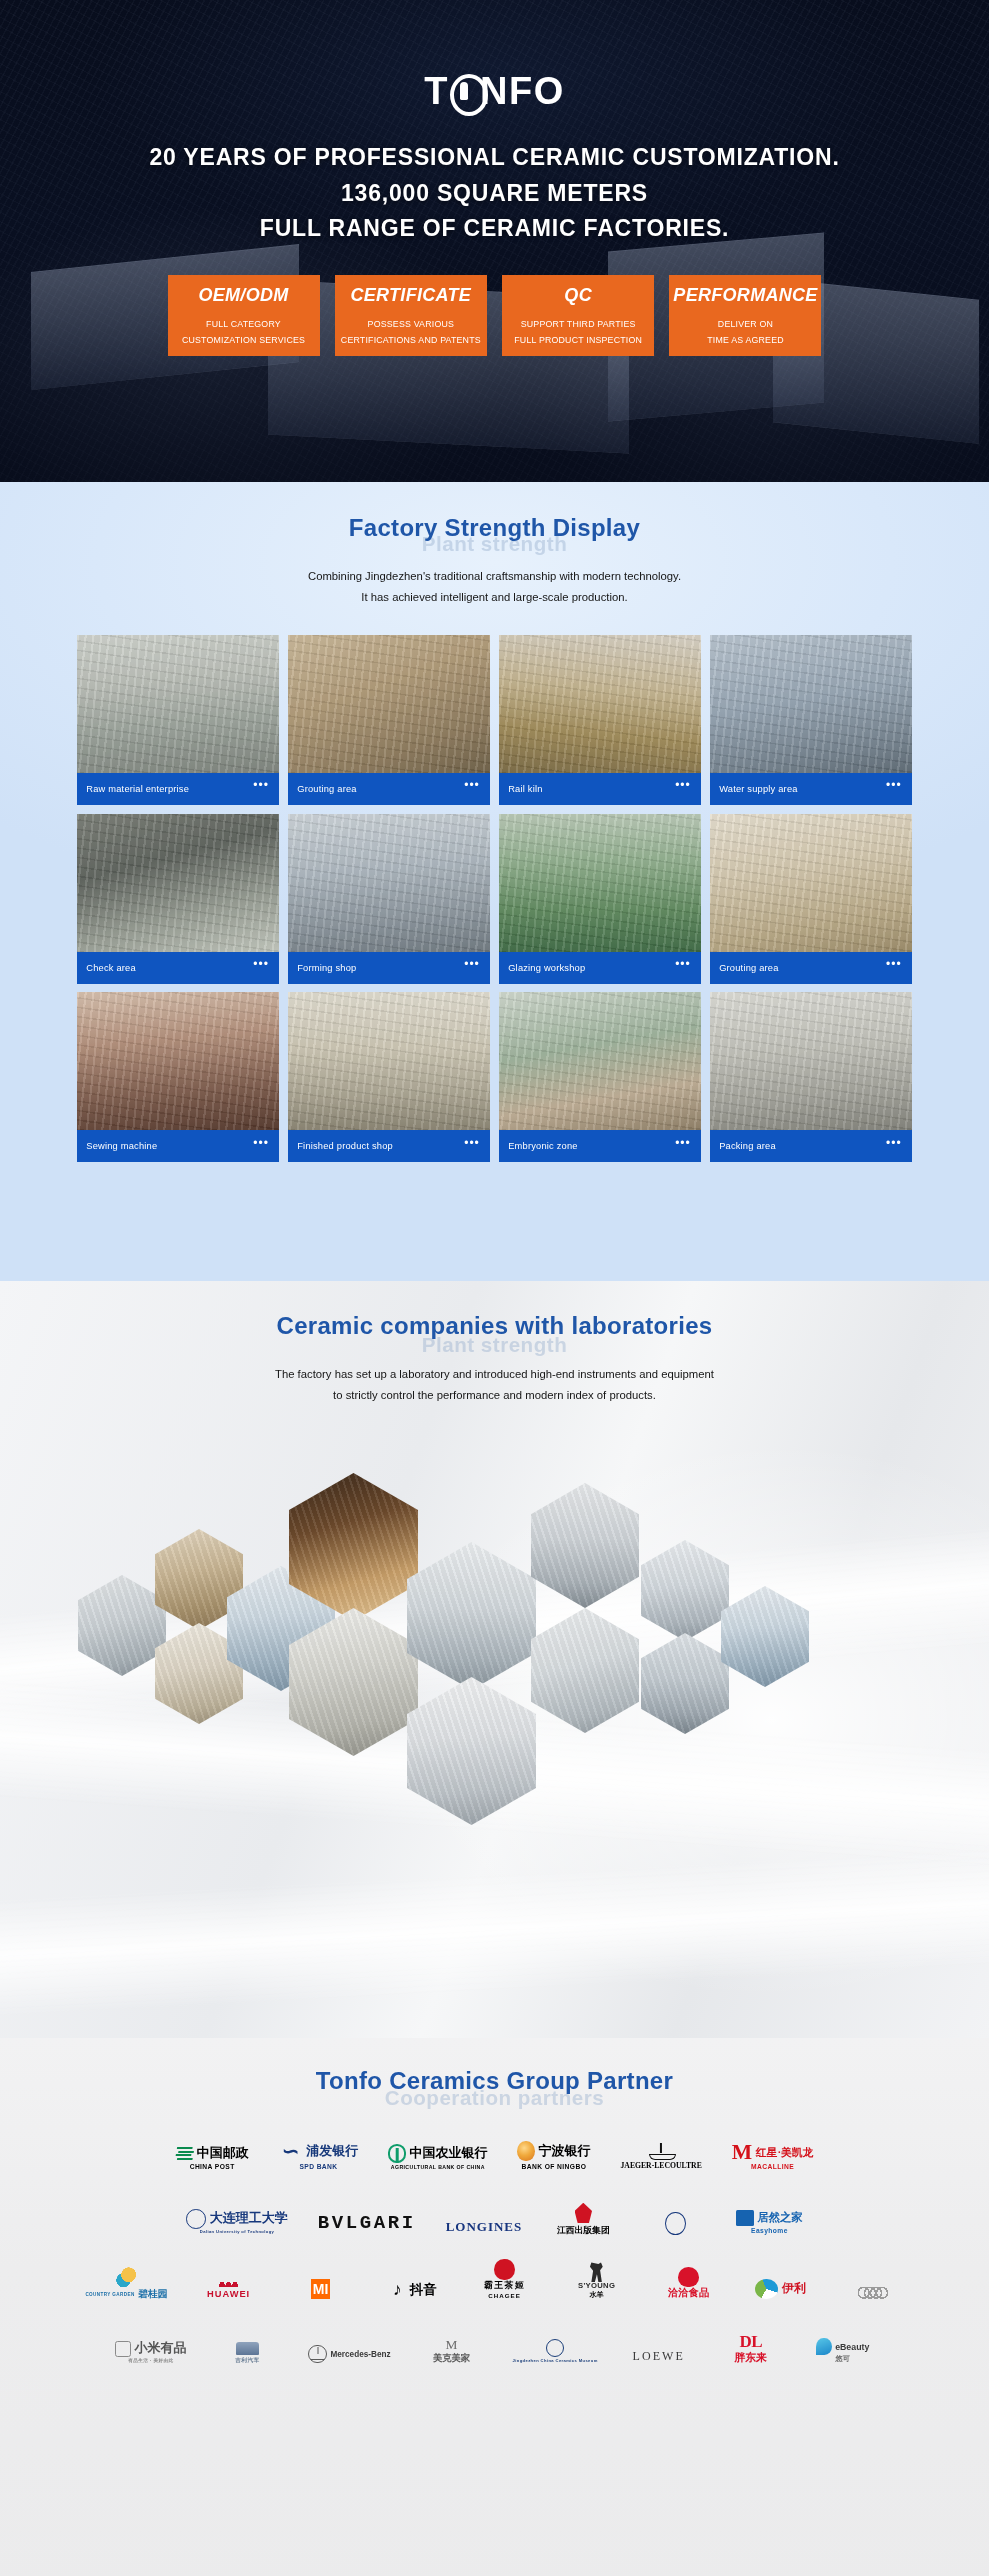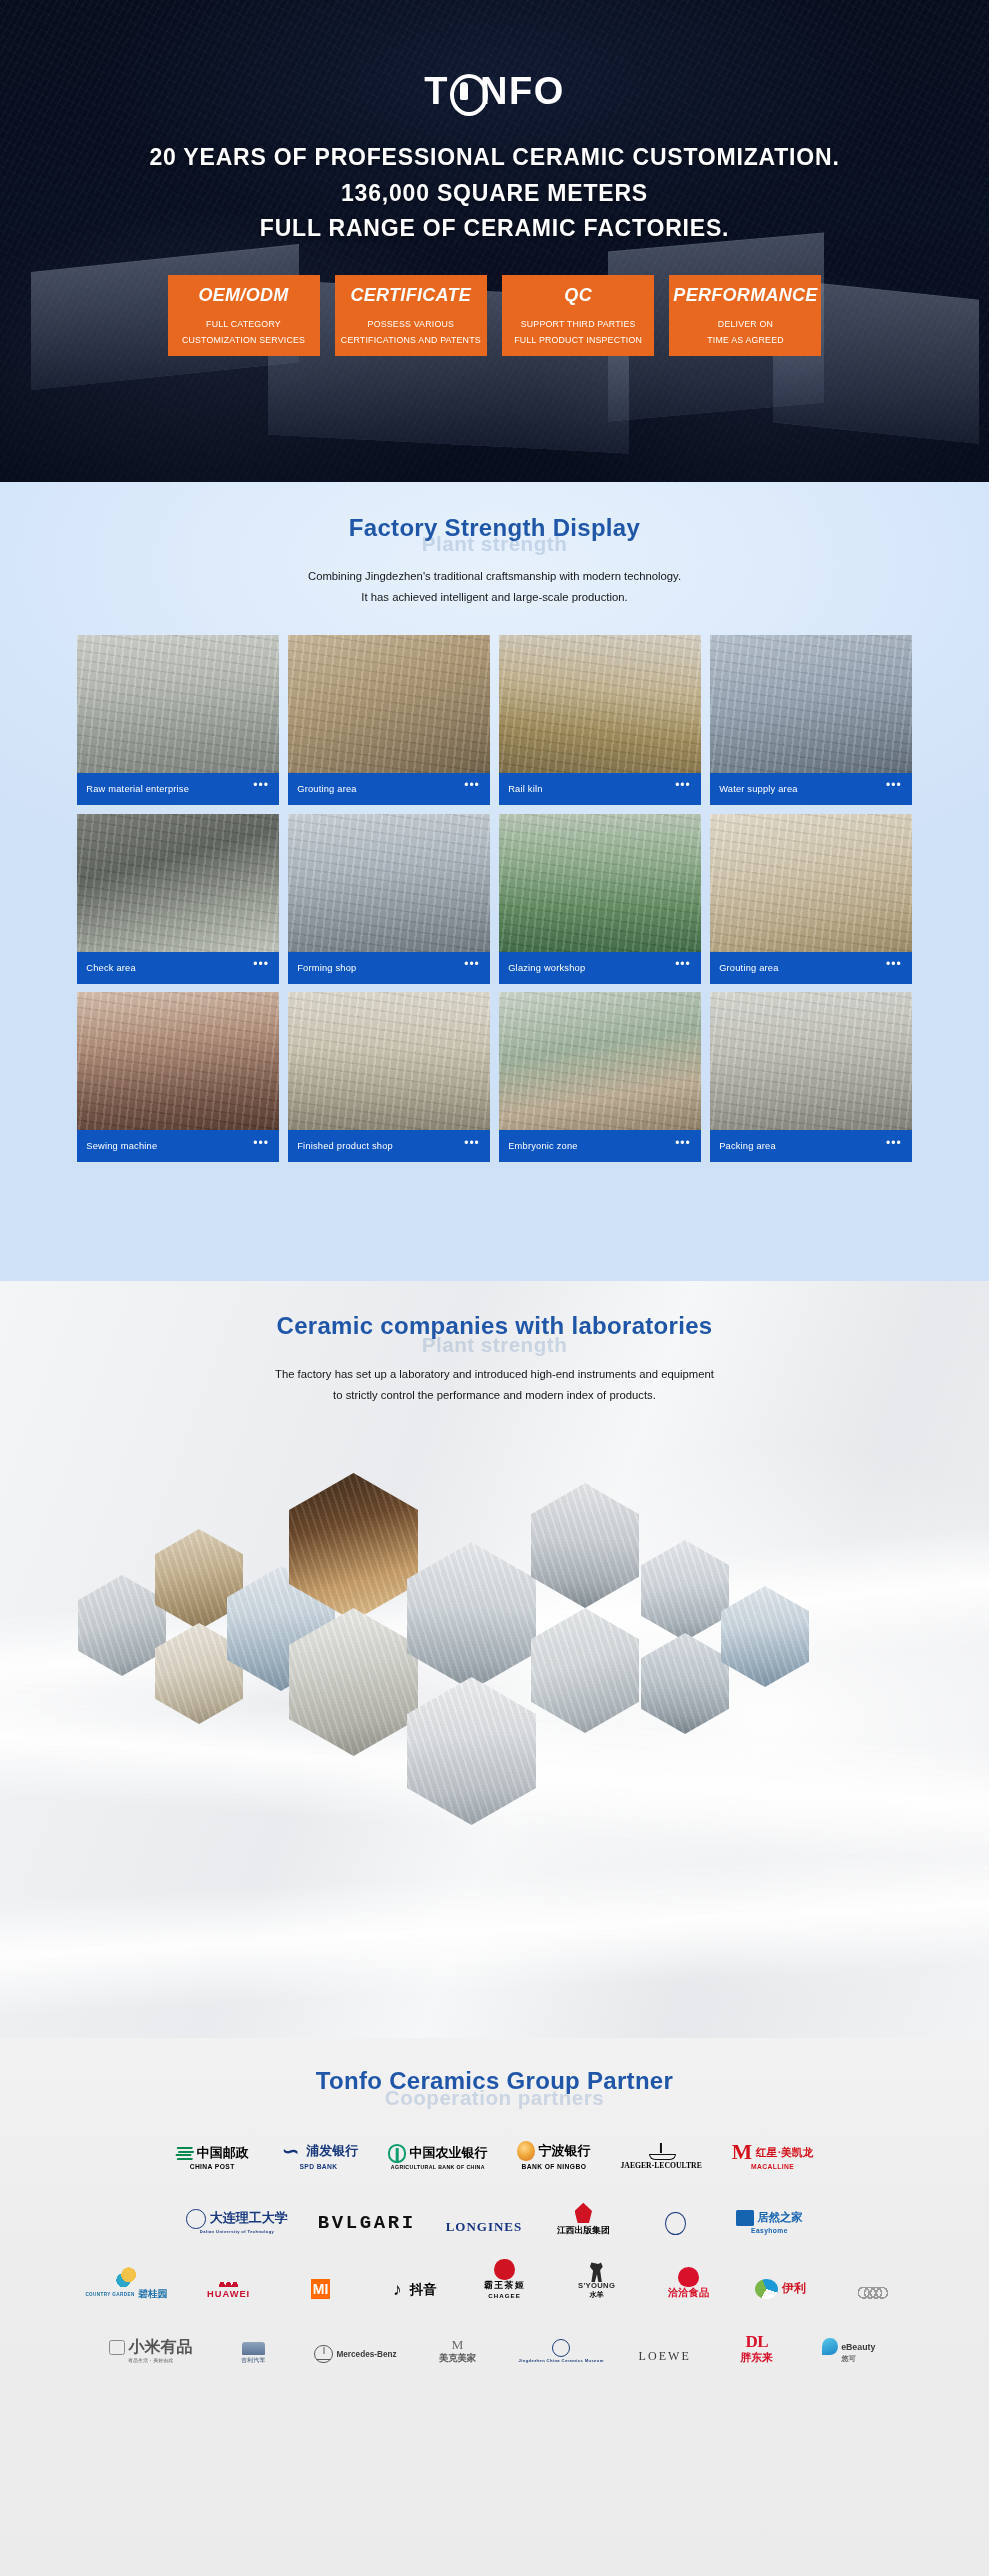--- a/index.html
+++ b/index.html
@@ -723,21 +723,21 @@
       </div>
       <div class="lg">
         <span class="mk audi"></span>
       </div>
     </div>
 
     <div class="logo-row">
       <div class="lg">
         <div class="row">
             <span class="mk youpin"></span>
-          <span class="cn" style="font-size:16px;color:#555">小米有品</span>
+          <span class="cn" style="font-size:13px;color:#555">小米有品</span>
           </div>
         <div class="en" style="font-size:4.6px;color:#8a8a8a">有品生活 · 美好由此</div>
       </div>
       <div class="lg">
         <span class="mk geely"></span>
         <div class="en" style="font-size:5.7px;color:#6b7f96">吉利汽车</div>
       </div>
       <div class="lg">
         <div class="row">
             <span class="mk benz"></span>

